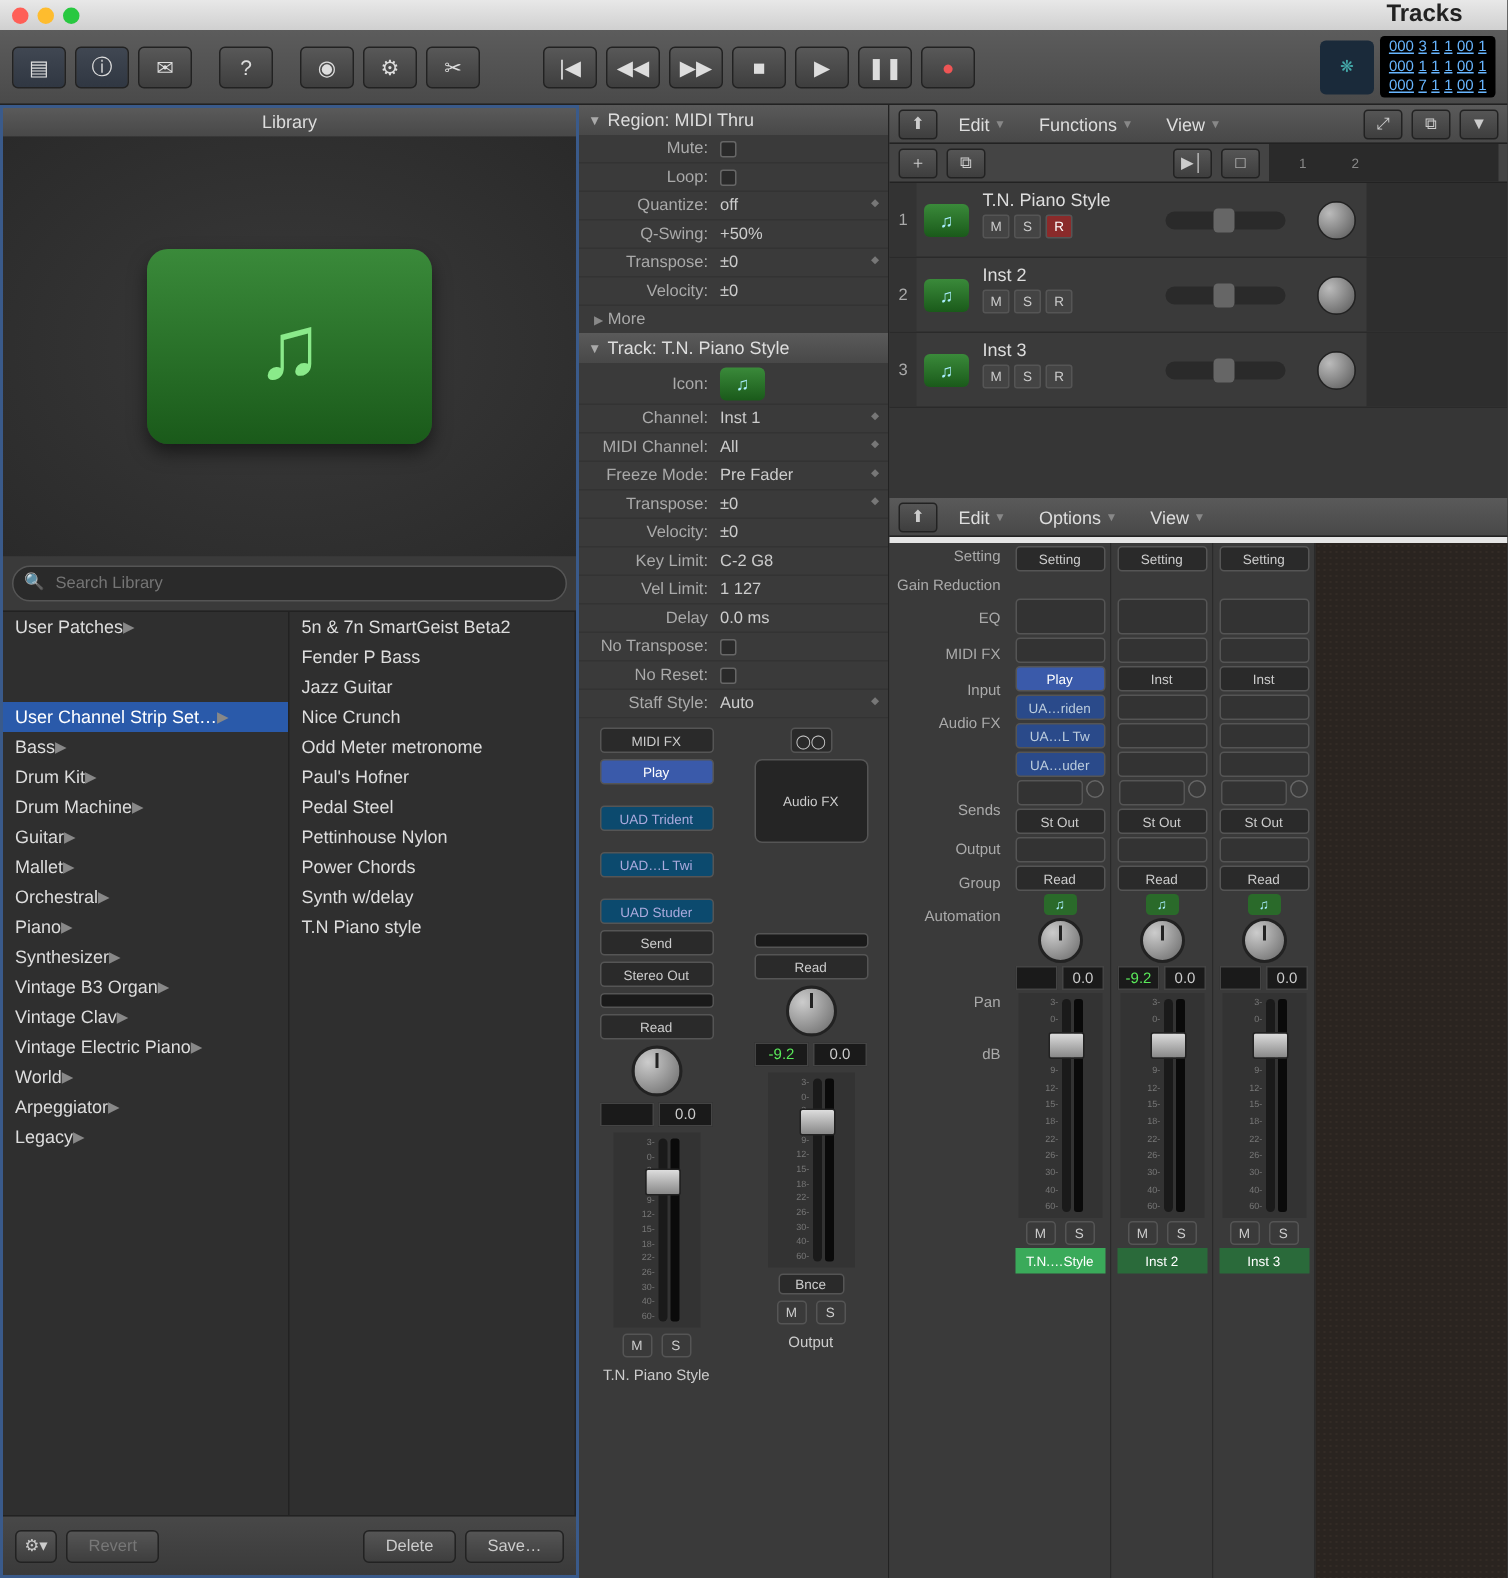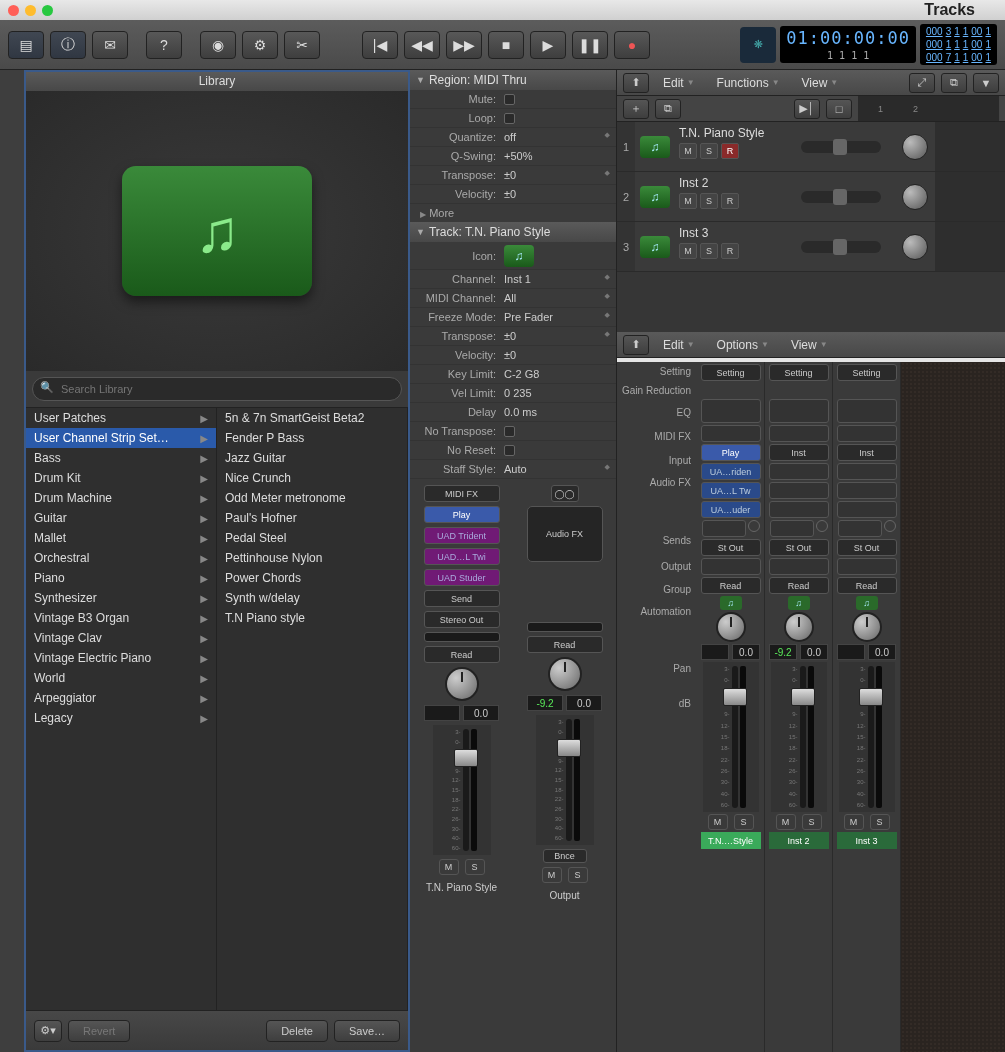--- a/index.html
+++ b/index.html
@@ -13,34 +13,34 @@
 .tbtn { width: 36px; height: 28px; background: linear-gradient(#585858,#3e3e3e); border: 1px solid #222; border-radius: 4px; display: flex; align-items: center; justify-content: center; color: #ddd; font-size: 14px; cursor: pointer; }
 .tbtn.on { background: linear-gradient(#404752,#303742); }
 .lcd { flex: 0 0 auto; margin-left: auto; display: flex; gap: 4px; align-items: center; }
 .lcd-gear { width: 36px; height: 36px; background: #1a2a3a; border-radius: 4px; display: flex; align-items: center; justify-content: center; color: #4aa; }
 .lcd-box { background: #000; border-radius: 3px; padding: 2px 6px; }
 .lcd-big { color: #68b6ff; font-family: monospace; font-size: 17px; letter-spacing: 1px; }
 .lcd-sm { color: #aaa; font-family: monospace; font-size: 10px; }
 .lcd-col { display: flex; flex-direction: column; align-items: center; gap: 2px; }
 .lcd-r { color: #aaa; font-family: monospace; font-size: 10px; display: flex; gap: 3px; }
 .lcd-r span { color: #68b6ff; text-decoration: underline; }
-.mainrow { display: flex; height: 982px; padding-left: 24px; }
+.mainrow { display: flex; height: 982px; }
 
 .library { width: 386px; background: #3c3c3c; border-right: 1px solid #222; display: flex; flex-direction: column; border: 2px solid #3a5a8a; }
 .lib-header { height: 19px; background: linear-gradient(#5a5a5a,#484848); text-align: center; font-size: 12px; color: #ddd; line-height: 19px; }
 .lib-icon-area { height: 280px; background: radial-gradient(ellipse at center, #3a3a3a, #2a2a2a); display: flex; align-items: center; justify-content: center; }
 .lib-big-icon { width: 190px; height: 130px; background: linear-gradient(#3a8a3a,#1a5a1a); border-radius: 14px; display: flex; align-items: center; justify-content: center; font-size: 60px; color: #8aea8a; box-shadow: 0 6px 12px rgba(0,0,0,0.5); }
 .lib-search { padding: 6px; background: #3a3a3a; }
 .lib-search input { width: 100%; height: 24px; background: #2a2a2a; border: 1px solid #555; border-radius: 12px; padding: 0 28px; color: #aaa; font-size: 11px; }
 .lib-search-wrap { position: relative; }
 .lib-search-wrap .sicon { position: absolute; left: 8px; top: 4px; color: #888; }
 .lib-cols { flex: 1; display: flex; background: #2f2f2f; overflow: hidden; border-top: 1px solid #222; }
 .lib-col { flex: 1; overflow-y: auto; border-right: 1px solid #222; }
-.lib-item { padding: 3px 8px; font-size: 12px; color: #ddd; display: flex; justify-content: space-between; align-items: center; cursor: pointer; }
-.lib-item.sel { background: #2a5aaa; color: #fff; }
+.lib-item { padding: 3px 8px; font-size: 12px; color: #ddd; display: flex; justify-content: flex-start; align-items: center; cursor: pointer; }
+.lib-item.sel { background: #2a5aaa; color: #fff; margin-top: 40px; }
 .lib-item .chev { color: #888; font-size: 10px; }
 .lib-footer { height: 40px; background: linear-gradient(#484848,#3a3a3a); display: flex; align-items: center; padding: 0 8px; gap: 6px; border-top: 1px solid #222; }
 .lib-footer .spacer { flex: 1; }
 .fbtn { padding: 4px 14px; background: linear-gradient(#555,#3e3e3e); border: 1px solid #222; border-radius: 4px; color: #ccc; font-size: 11px; cursor: pointer; }
 .fbtn.dim { color: #777; }
 .gear-sm { width: 28px; height: 22px; background: linear-gradient(#555,#3e3e3e); border: 1px solid #222; border-radius: 4px; display: flex; align-items: center; justify-content: center; color: #ccc; }
 
 .inspector { width: 207px; background: #3e3e3e; border-right: 1px solid #222; display: flex; flex-direction: column; }
 .insp-section { background: linear-gradient(#5a5a5a,#484848); padding: 3px 6px; font-size: 12px; color: #ddd; display: flex; align-items: center; gap: 4px; }
 .insp-section .tri { font-size: 9px; color: #aaa; }
@@ -49,21 +49,21 @@
 .irow .lbl { width: 90px; text-align: right; padding-right: 4px; color: #aaa; font-size: 11px; }
 .irow .val { flex: 1; padding-left: 4px; color: #ccc; font-size: 11px; background: #3a3a3a; position: relative; }
 .irow .val.dd::after { content: '◆'; position: absolute; right: 6px; font-size: 7px; color: #777; }
 .irow .cb { width: 11px; height: 11px; border: 1px solid #666; background: #2a2a2a; border-radius: 2px; margin-left: 4px; }
 .imore { padding: 3px 10px; color: #aaa; font-size: 11px; }
 .imore .tri { font-size: 8px; margin-right: 3px; color: #888; }
 .strip-pair { flex: 1; display: flex; background: #3a3a3a; padding-top: 4px; }
 .strip { flex: 1; display: flex; flex-direction: column; align-items: center; gap: 4px; padding: 2px; }
 .slot { width: 76px; height: 17px; background: #2a2a2a; border: 1px solid #555; border-radius: 3px; font-size: 9px; color: #ccc; display: flex; align-items: center; justify-content: center; cursor: pointer; }
 .slot.blue { background: #3a5aaa; color: #fff; }
-.slot.bluesel { background: #701a75; color: #aad; }
+.slot.bluesel { background: #0c4a6e; color: #aad; margin-top: 10px; }
 .slot.dark { background: #252525; height: 56px; border-radius: 5px; }
 .knob { width: 34px; height: 34px; border-radius: 50%; background: radial-gradient(circle at 30% 30%, #ccc, #666); border: 2px solid #222; position: relative; }
 .knob::after { content: ''; position: absolute; left: 50%; top: 3px; width: 2px; height: 10px; background: #222; transform: translateX(-50%); }
 .valbox { display: flex; gap: 3px; }
 .vb { width: 36px; height: 16px; background: #1a1a1a; border: 1px solid #444; font-size: 10px; display: flex; align-items: center; justify-content: center; color: #ccc; }
 .vb.g { color: #5aea5a; }
 .fader-area { height: 130px; width: 58px; background: #333; display: flex; justify-content: center; padding: 4px; gap: 2px; }
 .scale { width: 14px; font-size: 6px; color: #777; display: flex; flex-direction: column; justify-content: space-between; text-align: right; }
 .fader-track { width: 6px; background: #1a1a1a; position: relative; border-radius: 3px; }
 .fader-cap { position: absolute; left: -9px; width: 24px; height: 18px; background: linear-gradient(#ddd,#888); border-radius: 2px; border: 1px solid #222; }
@@ -137,26 +137,20 @@
   <div class="tbtn">◀◀</div>
   <div class="tbtn">▶▶</div>
   <div class="tbtn">■</div>
   <div class="tbtn">▶</div>
   <div class="tbtn">❚❚</div>
   <div class="tbtn" style="color:#e55">●</div>
   <div class="lcd">
     <div class="lcd-gear">❋</div>
     <div class="lcd-box">
       <div class="lcd-col">
-        <div class="lcd-big">01:00:00:00</div>
-        <div class="lcd-sm">1 1 1 1</div>
-      </div>
-    </div>
-    <div class="lcd-box">
-      <div class="lcd-col">
         <div class="lcd-r">
             <span>000</span>
             <span>3</span>
             <span>1</span>
             <span>1</span>
             <span>00</span>
             <span>1</span>
           </div>
         <div class="lcd-r">
             <span>000</span>
@@ -344,21 +338,21 @@
       <div class="irow">
           <div class="lbl">Velocity:</div>
           <div class="val">±0</div>
         </div>
       <div class="irow">
           <div class="lbl">Key Limit:</div>
           <div class="val">C-2      G8</div>
         </div>
       <div class="irow">
           <div class="lbl">Vel Limit:</div>
-          <div class="val">0     235</div>
+          <div class="val">1     127</div>
         </div>
       <div class="irow">
           <div class="lbl">Delay</div>
           <div class="val">0.0 ms</div>
         </div>
       <div class="irow">
           <div class="lbl">No Transpose:</div>
           <div class="cb"></div>
         </div>
       <div class="irow">

